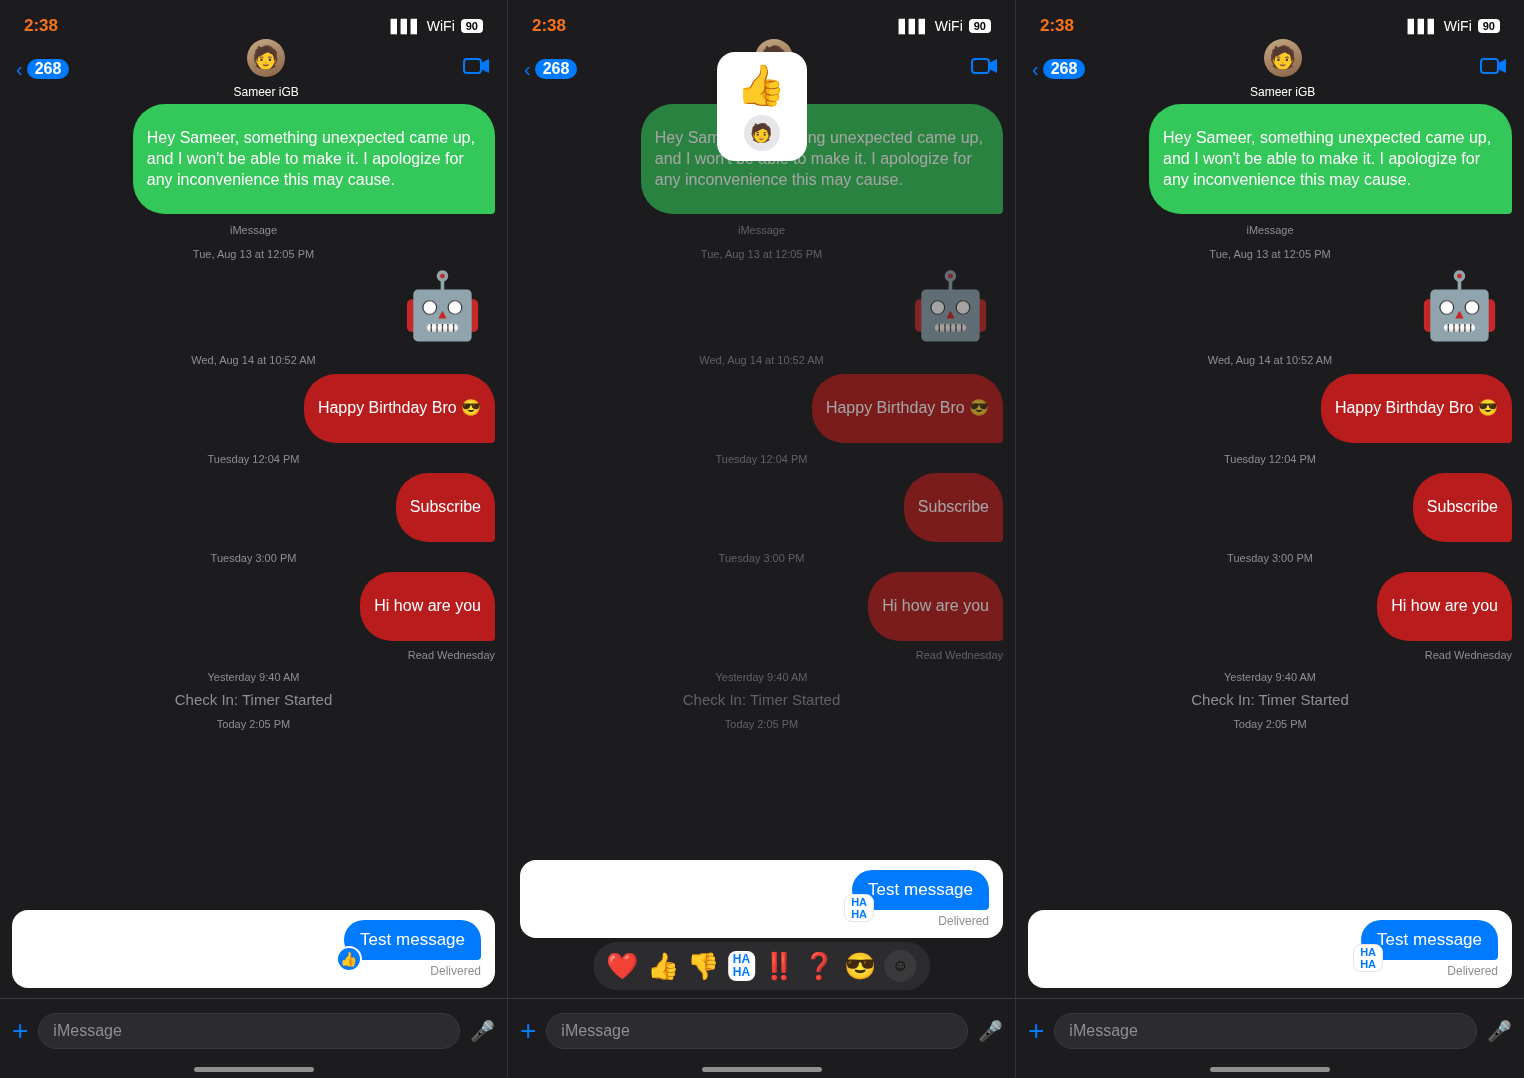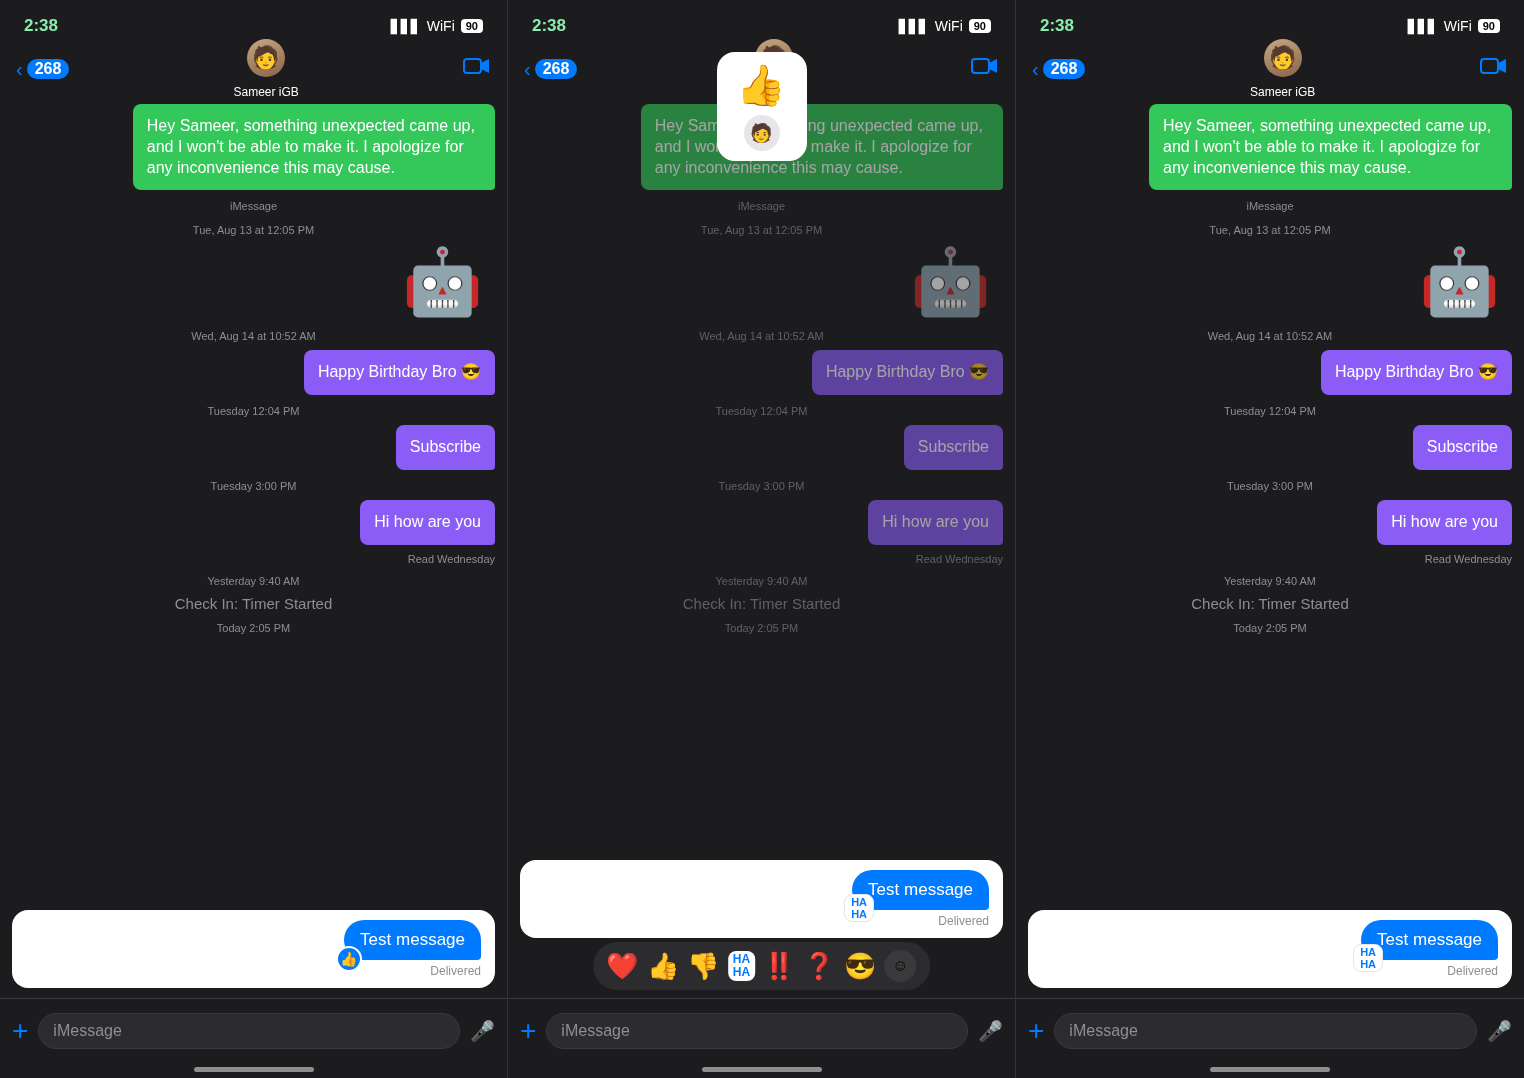--- a/index.html
+++ b/index.html
@@ -25,21 +25,21 @@
     .status-bar {
       display: flex;
       justify-content: space-between;
       align-items: center;
       padding: 12px 24px 4px;
       height: 44px;
     }
     .status-time {
       font-size: 17px;
       font-weight: 600;
-      color: #86efac;
+      color: #f97316;
     }
     .status-icons {
       display: flex;
       align-items: center;
       gap: 6px;
     }
     .battery-badge {
       background: #fff;
       color: #000;
       font-size: 11px;
@@ -106,33 +106,33 @@
     .bubble-row {
       display: flex;
       flex-direction: column;
     }
     .bubble-row.sent {
       align-items: flex-end;
     }
 
     .bubble {
       max-width: 75%;
-      padding: 12px 14px;
-      border-radius: 8px;
+      padding: 24px 14px;
+      border-radius: 32px;
       font-size: 16px;
       line-height: 1.3;
       word-break: break-word;
     }
     .bubble.green {
       background: #34c759;
       color: #fff;
       border-bottom-right-radius: 4px;
     }
     .bubble.blue {
-      background: #8b5cf6;
+      background: #b91c1c;
       color: #fff;
       border-bottom-right-radius: 4px;
     }
 
     .sticker-msg {
       display: flex;
       justify-content: flex-end;
       padding-right: 12px;
     }
     .read-text {

